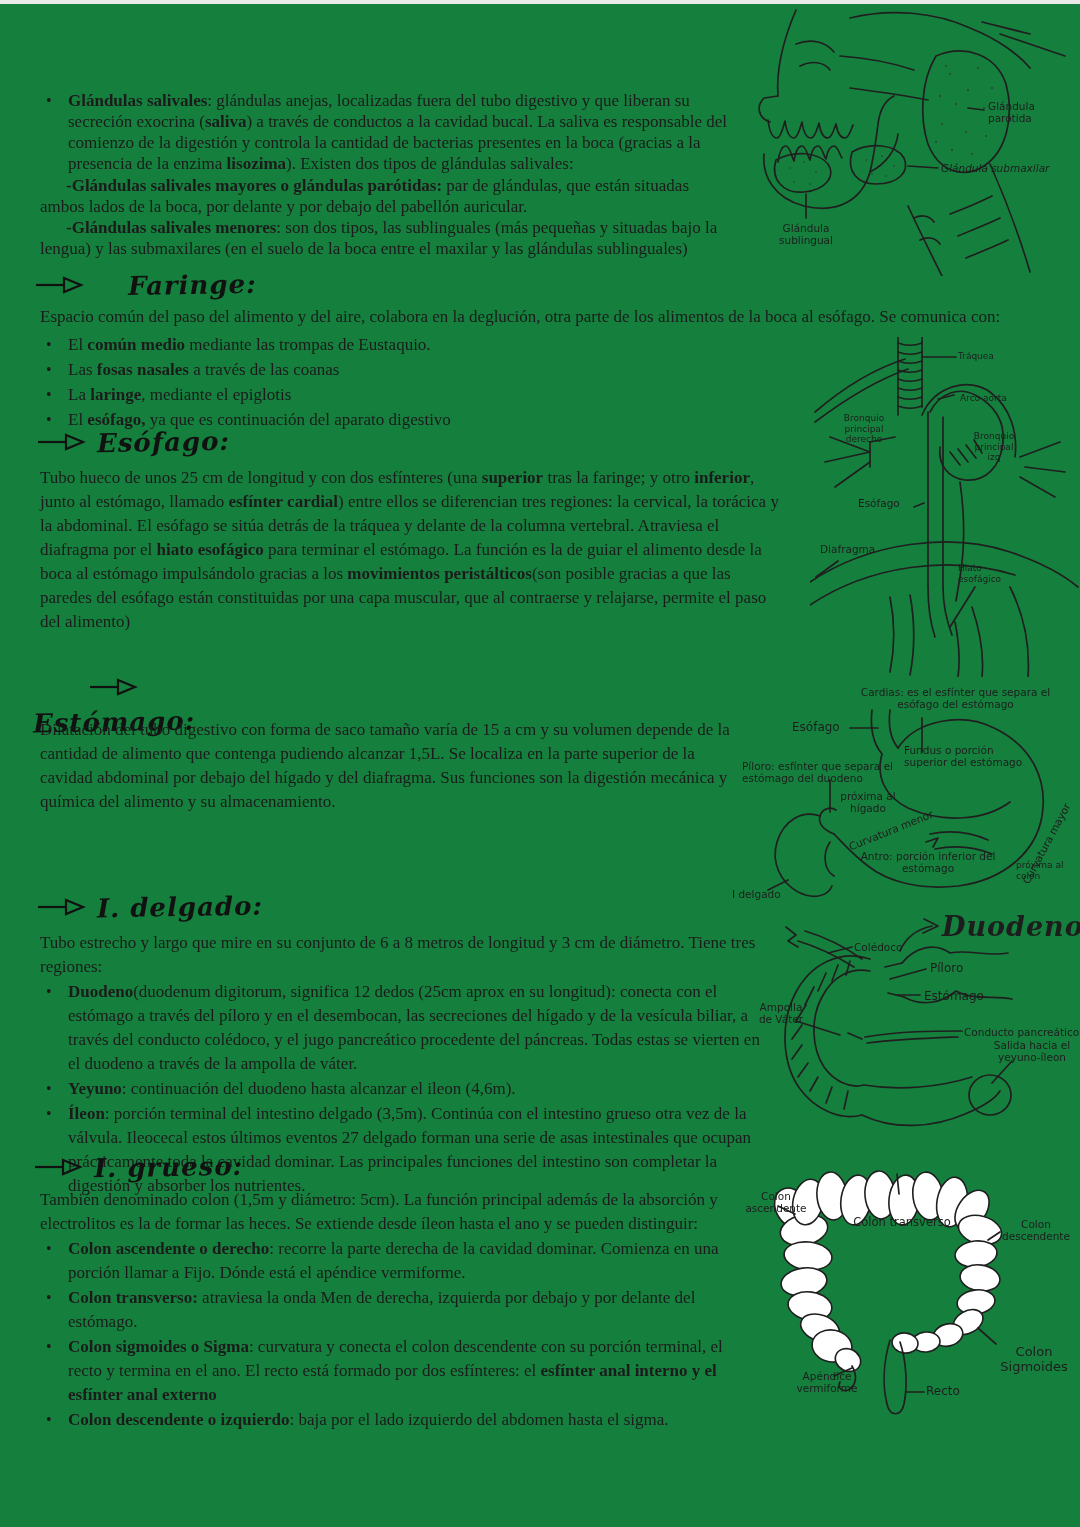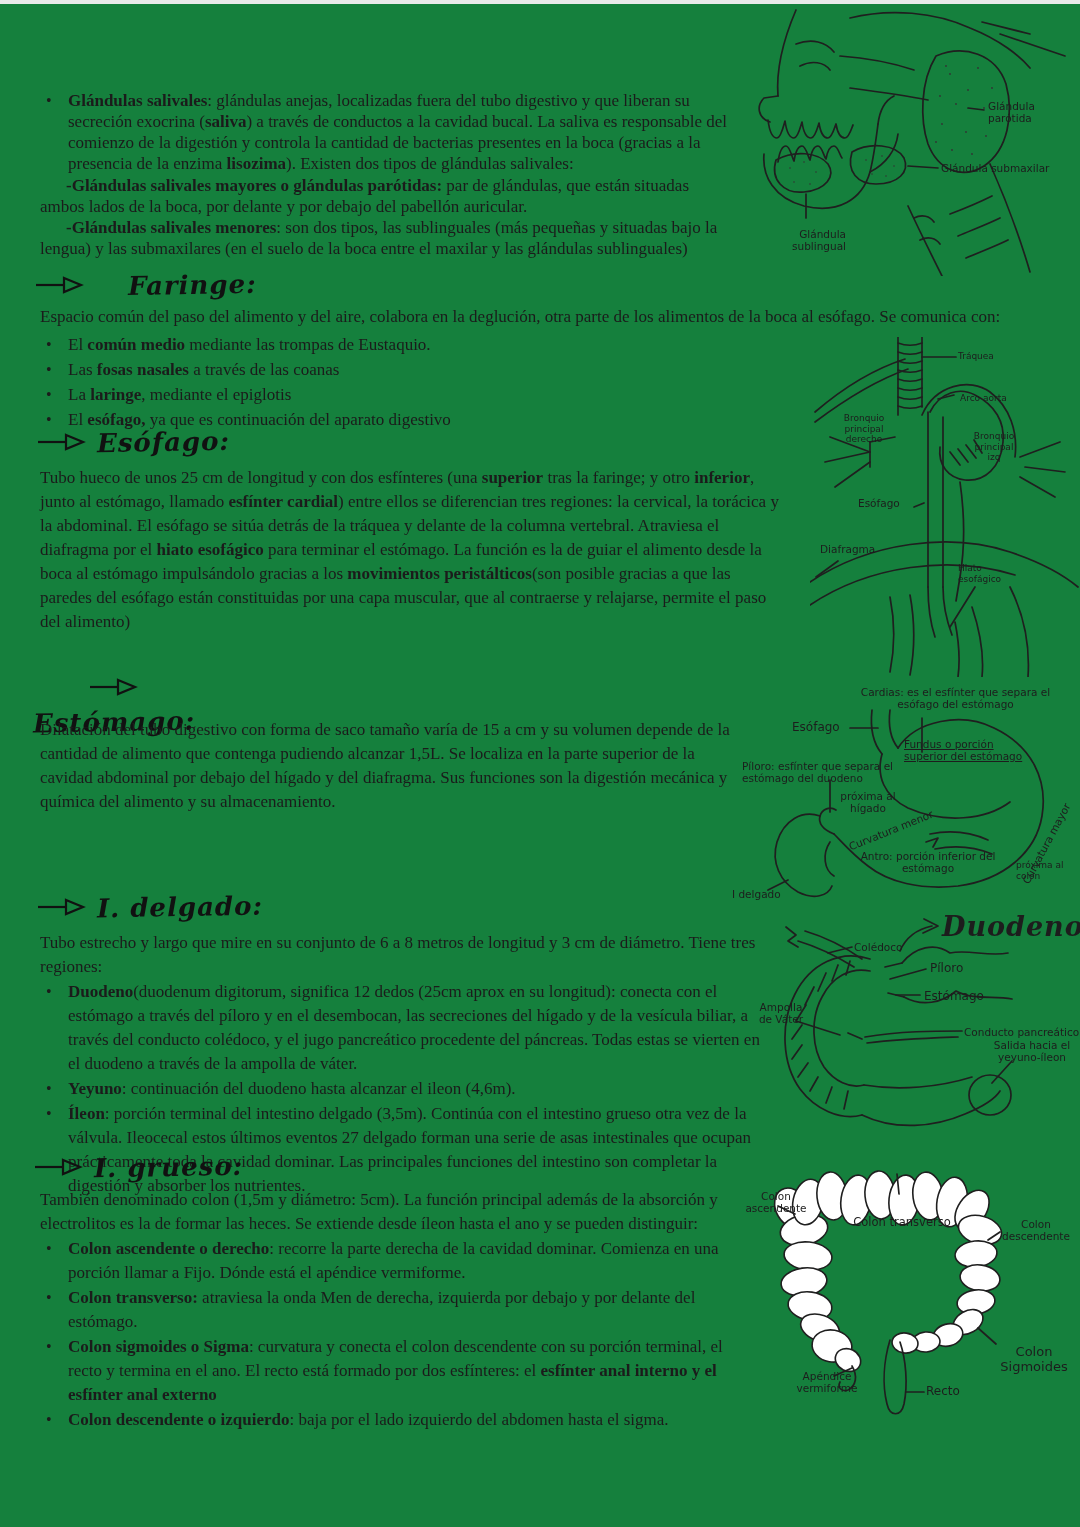--- a/index.html
+++ b/index.html
@@ -90,22 +90,22 @@
           <circle cx="172" cy="170" r="0.8"></circle>
           <circle cx="186" cy="172" r="0.8"></circle>
         <circle cx="90" cy="164" r="0.8"></circle>
           <circle cx="104" cy="158" r="0.8"></circle>
           <circle cx="116" cy="168" r="0.8"></circle>
           <circle cx="94" cy="178" r="0.8"></circle>
           <circle cx="110" cy="180" r="0.8"></circle>
       </g>
     </svg>
     <div class="fl" style="left:288px;top:96px;width:72px;">Glándula parótida</div>
-    <div class="fl" style="left:241px;top:158px;width:124px;white-space:nowrap;">Glándula submaxilar</div>
-    <div class="fl ctr" style="left:66px;top:224px;width:80px;text-align:right;">Glándula sublingual</div>
+    <div class="fl" style="left:241px;top:158px;width:124px;white-space:nowrap;font-style:italic;">Glándula submaxilar</div>
+    <div class="fl ctr" style="left:66px;top:218px;width:80px;">Glándula sublingual</div>
   </div>
 
   <div class="abs hsec" style="left:34px;top:266px;gap:42px;">
     <svg width="52" height="22" viewBox="0 0 52 22">
       <path d="M2,11 L30,11" stroke="#111" stroke-width="2.2" fill="none"></path>
       <path d="M30,4 L47,11 L30,18 Z" stroke="#111" stroke-width="2.2" fill="none"></path>
     </svg>
     <span class="htxt">Faringe:</span>
   </div>
   <div class="abs body-txt" style="left:40px;top:302px;width:985px;line-height:22px;">Espacio común del paso del alimento y del aire, colabora en la deglución, otra parte de los alimentos de la boca al esófago. Se comunica con:</div>
@@ -205,21 +205,21 @@
         <path d="M152,70 C146,92 154,112 178,124 C214,140 256,136 280,118"></path>
         <path d="M200,150 C220,146 240,148 258,156"></path>
         <path d="M205,165 C225,161 245,163 262,170"></path>
         <path d="M196,158 L208,154 L203,163"></path>
         <path d="M100,96 L100,128"></path>
         <path d="M58,196 L38,206"></path>
       </g>
     </svg>
     <div class="fl ctr" style="left:118px;top:2px;width:215px;">Cardias: es el esfínter que separa el esófago del estómago</div>
     <div class="fl md" style="left:62px;top:36px;">Esófago</div>
-    <div class="fl" style="left:174px;top:54px;width:132px;text-decoration:underline;">Fundus o porción superior del estómago</div>
+    <div class="fl" style="left:174px;top:60px;width:132px;">Fundus o porción superior del estómago</div>
     <div class="fl" style="left:12px;top:76px;width:152px;">Píloro: esfínter que separa el estómago del duodeno</div>
     <div class="fl ctr" style="left:106px;top:106px;width:64px;">próxima al hígado</div>
     <div class="fl" style="left:116px;top:140px;transform:rotate(-22deg);white-space:nowrap;">Curvatura menor</div>
     <div class="fl ctr" style="left:118px;top:166px;width:160px;">Antro: porción inferior del estómago</div>
     <div class="fl" style="left:290px;top:196px;transform:rotate(-62deg);transform-origin:left top;white-space:nowrap;">Curvatura mayor</div>
     <div class="fl sm" style="left:286px;top:176px;width:50px;">próxima al colon</div>
     <div class="fl" style="left:2px;top:204px;white-space:nowrap;">I delgado</div>
   </div>
 
   <div class="abs hsec" style="left:36px;top:888px;">

